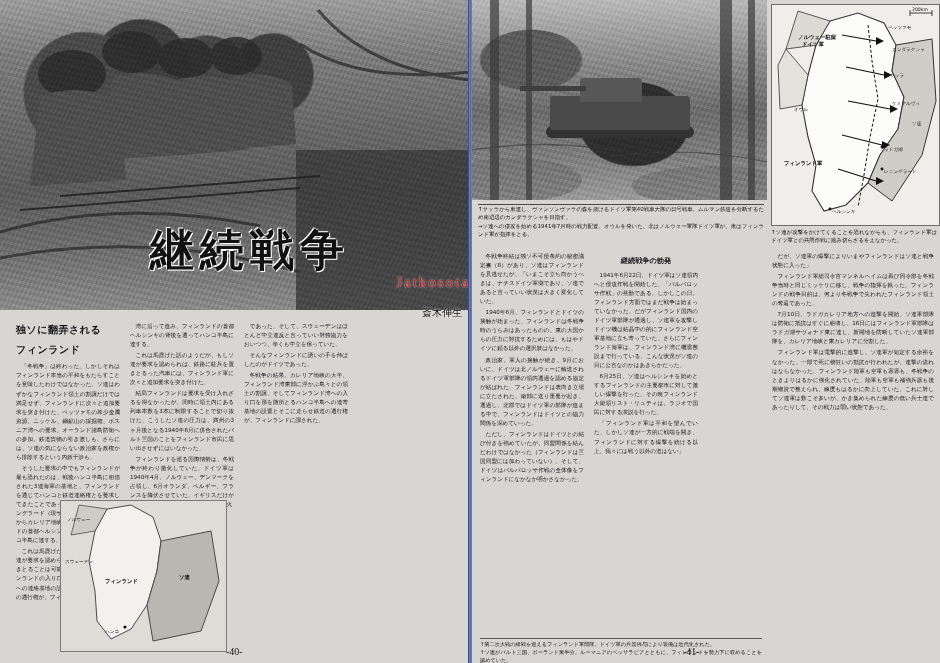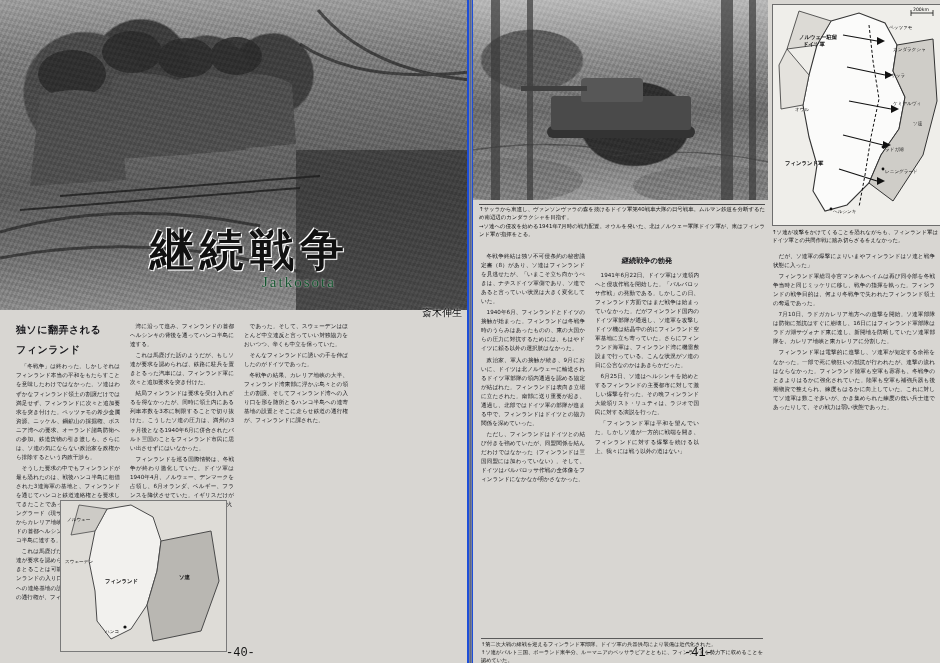--- a/index.html
+++ b/index.html
@@ -1,21 +1,21 @@
 <!DOCTYPE html>
 <html><head>
 <meta charset="utf-8">
 <style>
   html,body{margin:0;padding:0;background:#8c8c8c;}
   body{width:940px;height:663px;overflow:hidden;font-family:"Liberation Serif",serif;}
   .page{position:relative;width:940px;height:663px;background:#cfcfcf;}
   .spread{position:absolute;inset:0;display:flex;border-radius:25px;}
   .leaf{position:relative;background:#d8d6d2;}
   .leaf-left{width:470px;height:663px;}
-  .leaf-right{width:470px;height:663px;border-left:6px solid #1d4ed8;}
+  .leaf-right{width:470px;height:663px;border-left:4px solid #1d4ed8;}
   .gutter{position:absolute;left:469px;top:0;width:3px;height:663px;
     background:linear-gradient(90deg,#9b9b9b,#6f6f6f,#9b9b9b);opacity:.8;}
 
   
   .photo{position:absolute;overflow:hidden;background:#777;}
   .photo .grain{position:absolute;inset:0;
     background-image:
       repeating-linear-gradient(115deg, rgba(255,255,255,.05) 0 2px, rgba(0,0,0,.06) 2px 4px),
       repeating-linear-gradient(12deg, rgba(255,255,255,.04) 0 3px, rgba(0,0,0,.05) 3px 6px);
     mix-blend-mode:overlay;}
@@ -39,35 +39,35 @@
 
   
   #map-karelia{position:absolute;left:299px;top:4px;width:167px;height:220px;background:#e9e7e2;border:1px solid #6d6d6d;}
   #map-finland-inset{position:absolute;left:60px;top:500px;width:165px;height:150px;background:#dedcd7;border:1px solid #7a7a7a;}
   .map-svg{width:100%;height:100%;display:block;}
 
   
   #title-block{position:absolute;left:150px;top:228px;width:320px;height:92px;}
   .title-main{font-family:"DejaVu Serif",serif;font-weight:bold;font-size:44px;letter-spacing:6px;
     color:#111;text-shadow:0 0 2px #fff,1px 1px 0 #fff,-1px -1px 0 #fff;line-height:1;}
-  .title-sub{font-family:"Liberation Serif",serif;font-size:15px;letter-spacing:2px;color:#14532d;
-    margin-top:2px;text-shadow:0 0 2px #fff;padding-left:112px;}
+  .title-sub{font-family:"Liberation Serif",serif;font-size:15px;letter-spacing:2px;color:#b91c1c;
+    margin-top:2px;text-shadow:0 0 2px #fff;padding-left:112px;text-align:right;}
   .byline{position:absolute;right:8px;top:78px;font-size:10px;color:#111;text-shadow:0 0 2px #fff;}
 
   
   .col{position:absolute;color:#16161a;font-size:5.6px;line-height:1.62;text-align:justify;
     font-family:"DejaVu Sans",sans-serif;-webkit-font-smoothing:none;}
   .col p{margin:0 0 2px 0;text-indent:5.6px;}
   .head{font-weight:bold;font-size:10px;text-align:left;text-indent:0;margin:0 0 4px 0;letter-spacing:.5px;}
   .head2{font-weight:bold;font-size:7.2px;text-align:center;text-indent:0;margin:3px 0 4px 0;}
   .caption{position:absolute;font-size:5.4px;line-height:1.5;color:#101010;text-align:justify;
     font-family:"DejaVu Sans",sans-serif;}
   .caption p{margin:0 0 1px 0;}
   .rule-top{border-top:1px solid #4a4a4a;}
-  .folio{position:absolute;font-size:12px;font-family:Liberation Mono, monospace;color:#111;}
+  .folio{position:absolute;font-size:10px;font-family:Liberation Serif, serif;color:#111;}
   .footnote{position:absolute;font-size:5.2px;line-height:1.5;color:#111;
     font-family:"DejaVu Sans",sans-serif;text-align:justify;}
   .maplabel{font-size:4.6px;font-family:"DejaVu Sans",sans-serif;fill:#111;}
   .maplabel-b{font-size:5.4px;font-weight:bold;font-family:"DejaVu Sans",sans-serif;fill:#111;}
   .divider-h{position:absolute;height:1px;background:#5a5a5a;}
 </style>
 </head>
 <body>
 
 <div class="page">

